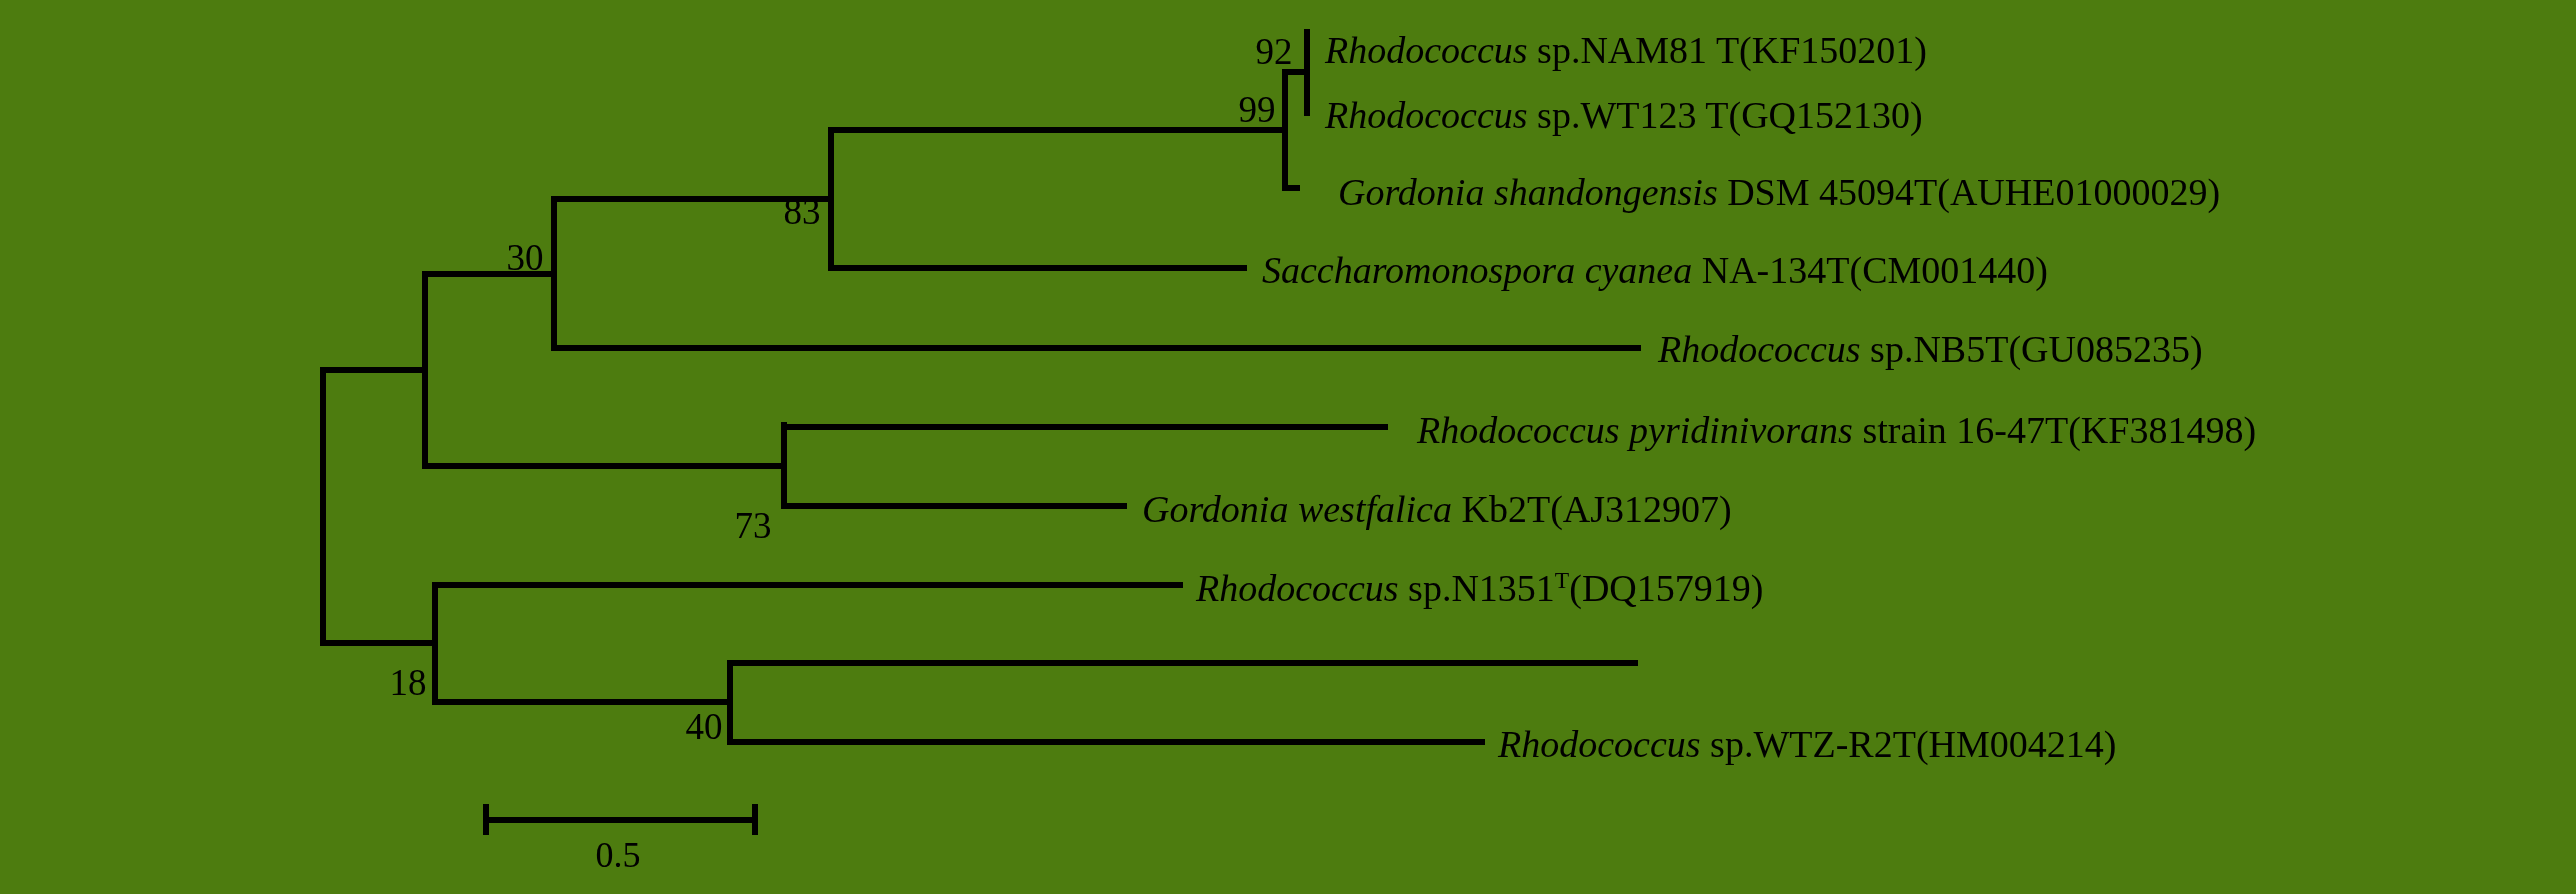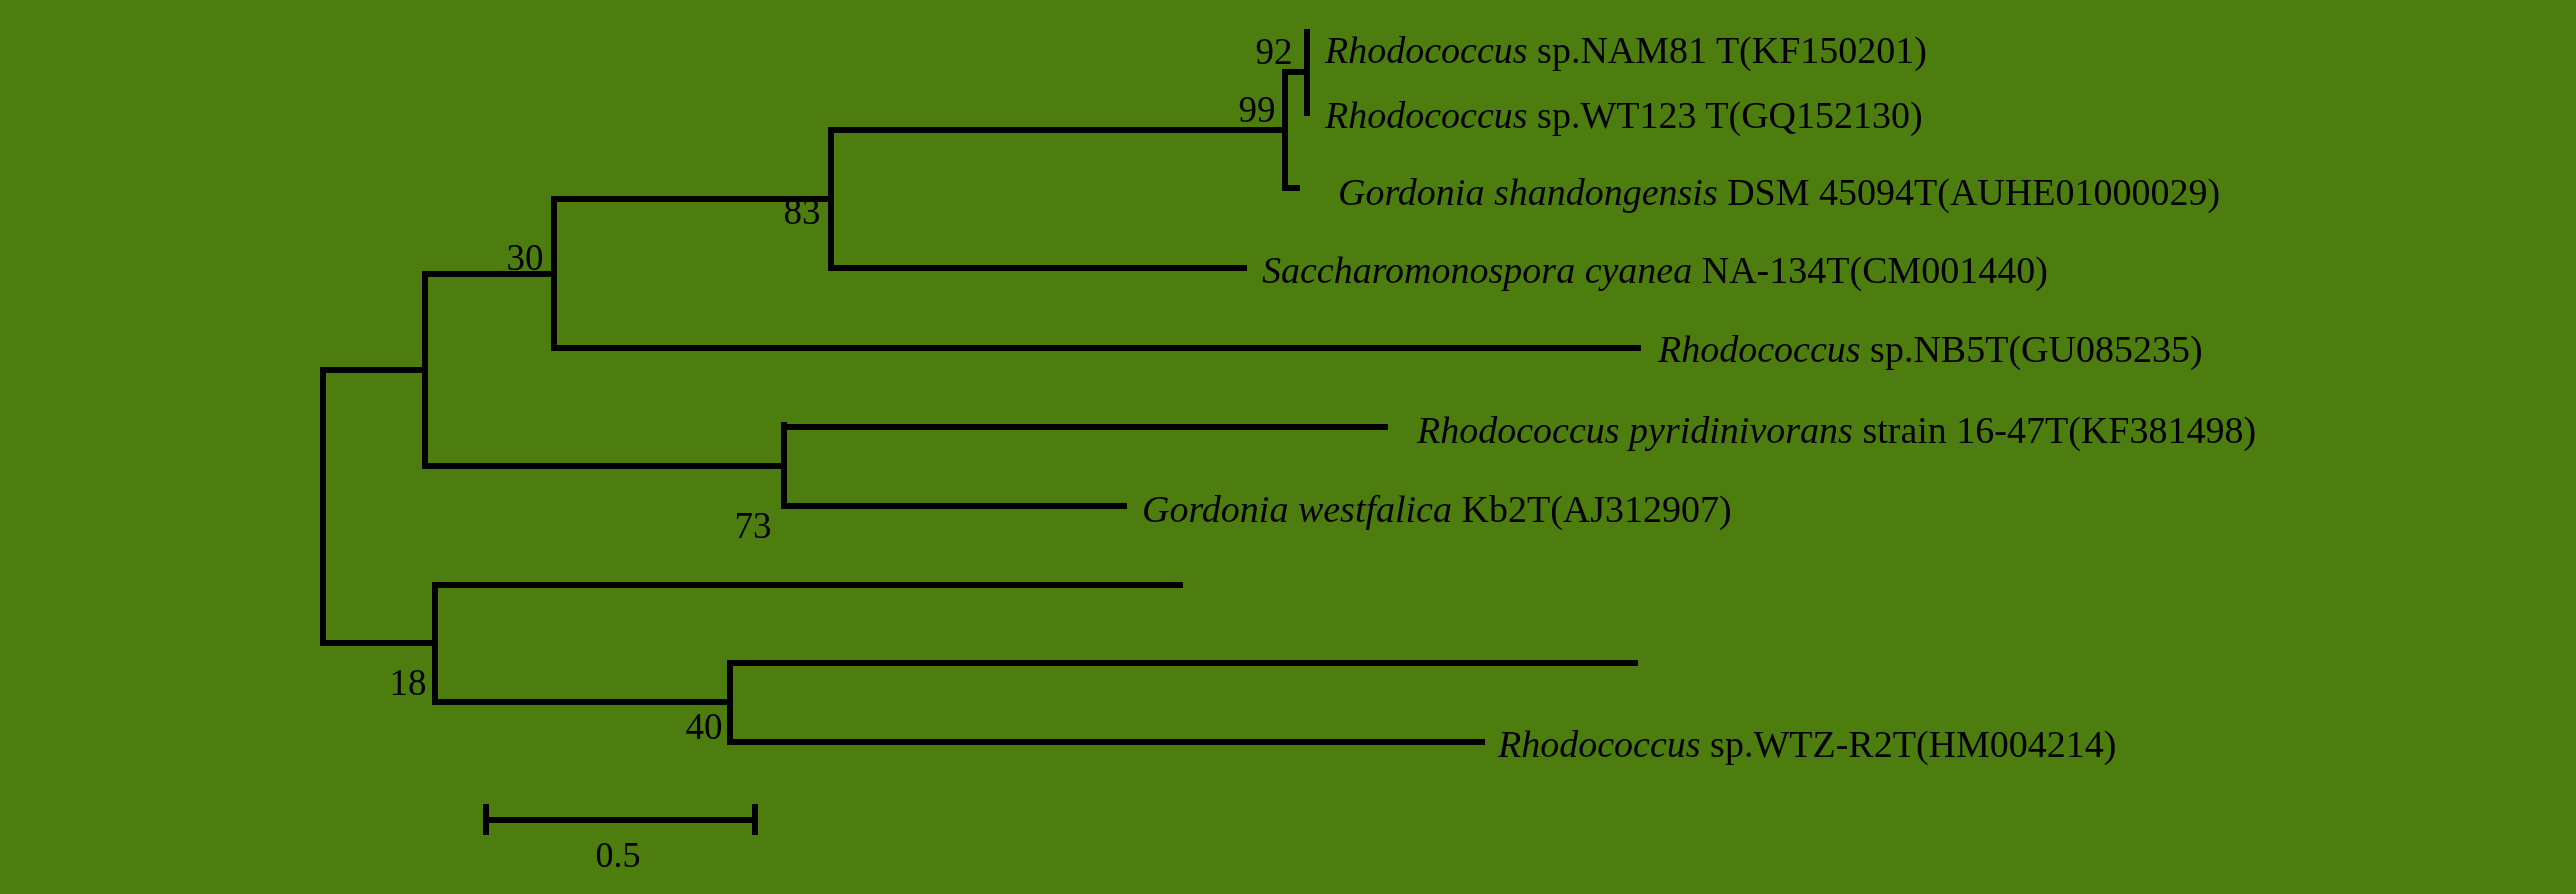--- a/index.html
+++ b/index.html
@@ -102,20 +102,21 @@
       <div class="bootstrap" style="left: 704px; top: 726px;">40</div>
     </div>
   <div class="layer" id="taxa-layer">
       <div class="taxon" style="left: 1325px; top: 51px;"><span class="seg-italic">Rhodococcus</span><span class="seg-roman"> sp.NAM81 T(KF150201)</span></div>
       <div class="taxon" style="left: 1325px; top: 116px;"><span class="seg-italic">Rhodococcus</span><span class="seg-roman"> sp.WT123 T(GQ152130)</span></div>
       <div class="taxon" style="left: 1313px; top: 193px; margin-left: 25px;"><span class="seg-italic">Gordonia shandongensis</span><span class="seg-roman"> DSM 45094T(AUHE01000029)</span></div>
       <div class="taxon" style="left: 1262px; top: 271px;"><span class="seg-italic">Saccharomonospora cyanea</span><span class="seg-roman"> NA-134T(CM001440)</span></div>
       <div class="taxon" style="left: 1658px; top: 350px;"><span class="seg-italic">Rhodococcus</span><span class="seg-roman"> sp.NB5T(GU085235)</span></div>
       <div class="taxon" style="left: 1405px; top: 431px; margin-left: 12px;"><span class="seg-italic">Rhodococcus pyridinivorans</span><span class="seg-roman"> strain 16-47T(KF381498)</span></div>
       <div class="taxon" style="left: 1142px; top: 510px;"><span class="seg-italic">Gordonia westfalica</span><span class="seg-roman"> Kb2T(AJ312907)</span></div>
+      <div class="taxon" style="left: 1196px; top: 589px;"><span class="seg-italic">Rhodococcus</span><span class="seg-roman"> sp.N1351</span><span class="seg-sup">T</span><span class="seg-roman">(DQ157919)</span></div>
       <div class="taxon" style="left: 1498px; top: 745px;"><span class="seg-italic">Rhodococcus</span><span class="seg-roman"> sp.WTZ-R2T(HM004214)</span></div>
     </div>
   <div class="layer" id="scalebar">
     <div id="scalebar-line" style="left: 483px; top: 817px; width: 275px; height: 5.8px;"></div>
     <div id="scalebar-tick-left" style="left: 483px; top: 804px; width: 5.8px; height: 31px;"></div>
     <div id="scalebar-tick-right" style="left: 752px; top: 804px; width: 5.8px; height: 31px;"></div>
     <div id="scalebar-label" style="left: 618px; top: 855px;">0.5</div>
   </div>
 </div>
 

